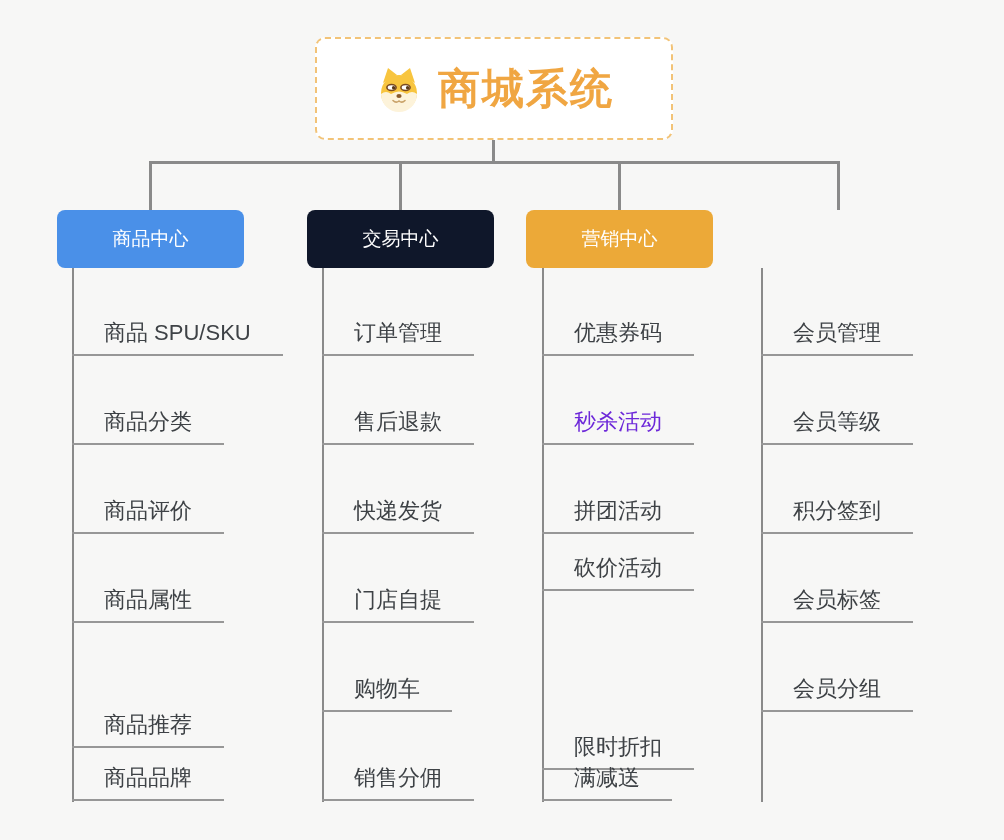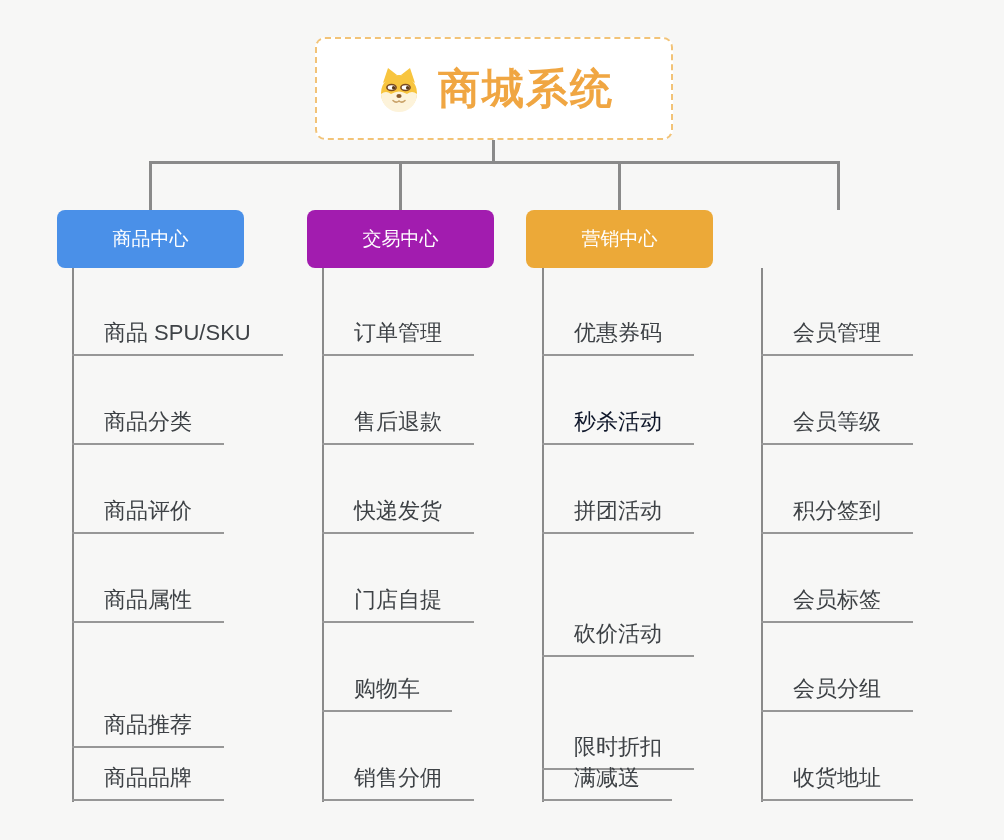--- a/index.html
+++ b/index.html
@@ -97,21 +97,21 @@
       <circle cx="33.6" cy="21.7" r="1.7" fill="#5B3A1A"></circle>
       <ellipse cx="25" cy="30" rx="2.6" ry="2" fill="#8A5A2B"></ellipse>
       <path d="M19 34.5 Q22 37.5 25 35 Q28 37.5 31 34.5" fill="none" stroke="#C9A268" stroke-width="1.6" stroke-linecap="round"></path>
     </svg>
     <span class="root-title" style="color: rgb(240, 166, 66);">商城系统</span>
   </div>
 
   <div class="branch-node" style="left: 57px; background-color: rgb(74, 144, 232);">
     <span class="branch-label">商品中心</span>
   </div>
-  <div class="branch-node" style="left: 307px; background-color: #a21caf;">
+  <div class="branch-node" style="left: 307px; background-color: #0f172a;">
     <span class="branch-label">交易中心</span>
   </div>
   <div class="branch-node" style="left: 526px; background-color: rgb(236, 169, 56);">
     <span class="branch-label">营销中心</span>
   </div>
 
   <div class="leaf" style="left: 72px; top: 319px; color: rgb(62, 66, 70); border-bottom-color: rgb(151, 151, 151);">商品 SPU/SKU</div>
   <div class="leaf" style="left: 72px; top: 408px; color: rgb(62, 66, 70); border-bottom-color: rgb(151, 151, 151);">商品分类</div>
   <div class="leaf" style="left: 72px; top: 497px; color: rgb(62, 66, 70); border-bottom-color: rgb(151, 151, 151);">商品评价</div>
   <div class="leaf" style="left: 72px; top: 586px; color: rgb(62, 66, 70); border-bottom-color: rgb(151, 151, 151);">商品属性</div>
@@ -119,26 +119,25 @@
   <div class="leaf" style="left: 72px; top: 764px; color: rgb(62, 66, 70); border-bottom-color: rgb(151, 151, 151);">商品品牌</div>
 
   <div class="leaf" style="left: 322px; top: 319px; color: rgb(62, 66, 70); border-bottom-color: rgb(151, 151, 151);">订单管理</div>
   <div class="leaf" style="left: 322px; top: 408px; color: rgb(62, 66, 70); border-bottom-color: rgb(151, 151, 151);">售后退款</div>
   <div class="leaf" style="left: 322px; top: 497px; color: rgb(62, 66, 70); border-bottom-color: rgb(151, 151, 151);">快递发货</div>
   <div class="leaf" style="left: 322px; top: 586px; color: rgb(62, 66, 70); border-bottom-color: rgb(151, 151, 151);">门店自提</div>
   <div class="leaf" style="left: 322px; top: 675px; color: rgb(62, 66, 70); border-bottom-color: rgb(151, 151, 151);">购物车</div>
   <div class="leaf" style="left: 322px; top: 764px; color: rgb(62, 66, 70); border-bottom-color: rgb(151, 151, 151);">销售分佣</div>
 
   <div class="leaf" style="left: 542px; top: 319px; color: rgb(62, 66, 70); border-bottom-color: rgb(151, 151, 151);">优惠券码</div>
-  <div class="leaf" style="left: 542px; top: 408px; color: #0f172a; border-bottom-color: rgb(151, 151, 151);">秒杀活动</div>
+  <div class="leaf" style="left: 542px; top: 408px; color: #6d28d9; border-bottom-color: rgb(151, 151, 151);">秒杀活动</div>
   <div class="leaf" style="left: 542px; top: 497px; color: rgb(62, 66, 70); border-bottom-color: rgb(151, 151, 151);">拼团活动</div>
-  <div class="leaf" style="left: 542px; top: 620px; color: rgb(62, 66, 70); border-bottom-color: rgb(151, 151, 151);">砍价活动</div>
+  <div class="leaf" style="left: 542px; top: 554px; color: rgb(62, 66, 70); border-bottom-color: rgb(151, 151, 151);">砍价活动</div>
   <div class="leaf" style="left: 542px; top: 699px; color: rgb(62, 66, 70); border-bottom-color: rgb(151, 151, 151); margin-top: 34px;">限时折扣</div>
   <div class="leaf" style="left: 542px; top: 764px; color: rgb(62, 66, 70); border-bottom-color: rgb(151, 151, 151);">满减送</div>
 
   <div class="leaf" style="left: 761px; top: 319px; color: rgb(62, 66, 70); border-bottom-color: rgb(151, 151, 151);">会员管理</div>
   <div class="leaf" style="left: 761px; top: 408px; color: rgb(62, 66, 70); border-bottom-color: rgb(151, 151, 151);">会员等级</div>
   <div class="leaf" style="left: 761px; top: 497px; color: rgb(62, 66, 70); border-bottom-color: rgb(151, 151, 151);">积分签到</div>
   <div class="leaf" style="left: 761px; top: 586px; color: rgb(62, 66, 70); border-bottom-color: rgb(151, 151, 151);">会员标签</div>
   <div class="leaf" style="left: 761px; top: 675px; color: rgb(62, 66, 70); border-bottom-color: rgb(151, 151, 151);">会员分组</div>
-  <div class="leaf" style="left: 761px; top: 764px; color: rgb(62, 66, 70); border-bottom-color: rgb(151, 151, 151);">收货地址</div>
 
 </div>
 
 </body></html>

